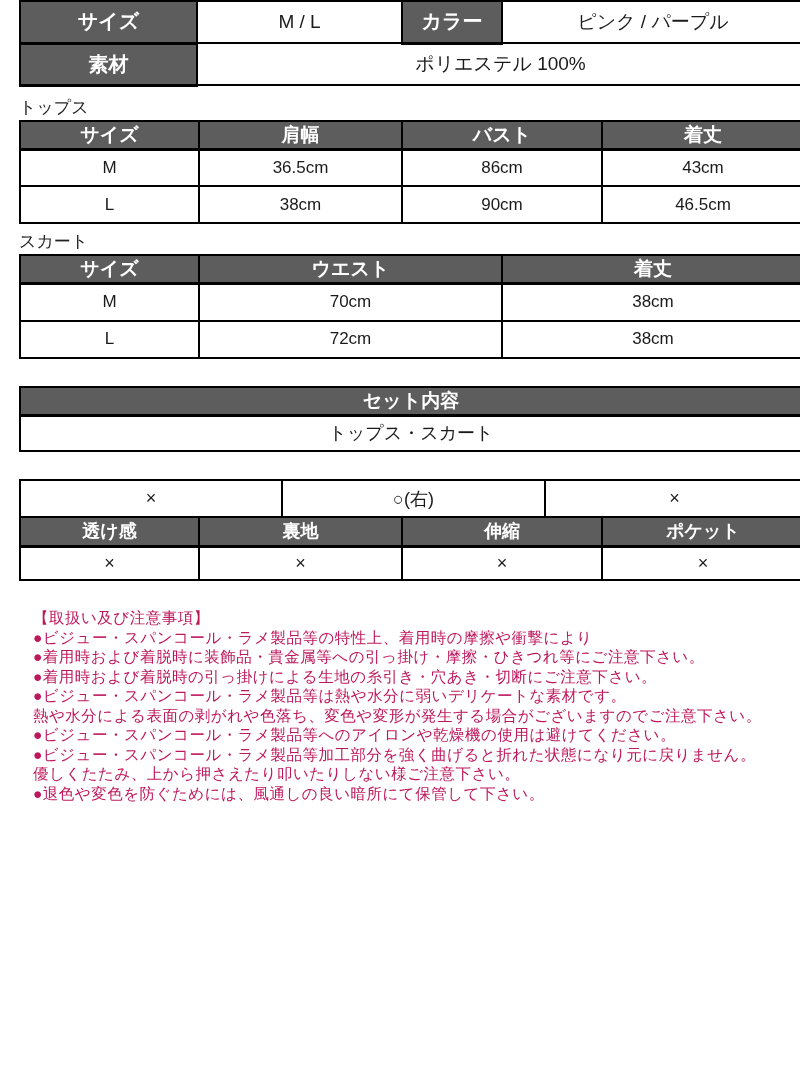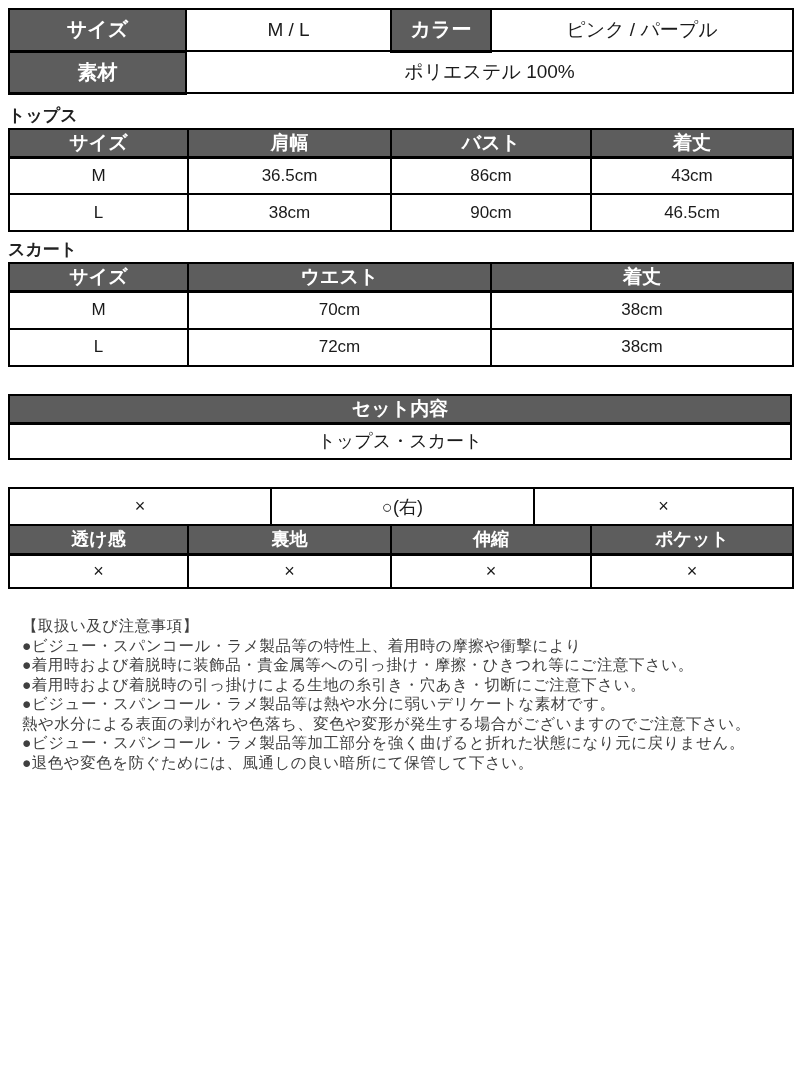--- a/index.html
+++ b/index.html
@@ -1,40 +1,39 @@
 <!DOCTYPE html>
 <html><head>
 <meta charset="utf-8">
 <style>
   html, body { margin: 0; padding: 0; background: #ffffff; }
   body {
     width: 800px; height: 1067px;
     font-family: "Liberation Sans", "DejaVu Sans", sans-serif;
     color: #1a1a1a;
   }
-  .page { padding: 8px; box-sizing: border-box; }
+  .page { box-sizing: border-box; margin-left: 19px; }
 
   table { border-collapse: collapse; table-layout: fixed; width: 784px; background: #fff; }
   td {
     border: 2px solid #000;
     text-align: center; vertical-align: middle;
     overflow: hidden; white-space: nowrap;
     padding: 0 2px; box-sizing: border-box;
   }
   .hdr { background: #5d5d5d; color: #ffffff; font-weight: bold; border-bottom-width: 3px; }
 
   
   .spec td { height: 42px; font-size: 19px; }
   .spec .hdr { font-size: 20px; }
 
   
   .section-label {
     font-size: 17px; color: #222; line-height: 20px;
     margin: 11px 0 2px 0;
-    font-weight: bold;
   }
   .section-label.skirt { margin-top: 8px; }
 
   
   .meas .hdr { height: 28px; font-size: 19px; }
   .meas td.val { height: 37px; font-size: 17px; }
 
   
   .set { margin-top: 27px; border-radius: 7px; }
   .set .hdr { height: 28px; font-size: 19px; }
@@ -42,21 +41,21 @@
 
   
   .features { margin-top: 27px; }
   .feat .hdr { height: 27px; font-size: 18px; }
   .feat td.val { height: 37px; font-size: 18px; }
   .feat2 { margin-top: -2px; border-radius: 30px; }
   .feat2 .hdr { height: 29px; }
   .feat2 td.val { height: 34px; }
 
   
-  .notes { margin-top: 27px; padding-left: 14px; color: #404040; }
+  .notes { margin-top: 27px; padding-left: 14px; color: #be185d; }
   .notes .line { font-size: 15.5px; line-height: 19.5px; letter-spacing: 0.5px; white-space: nowrap; }
 </style>
 </head>
 <body>
 
 <div class="page">
 
   <table class="spec">
     <colgroup>
         <col style="width:177px">
@@ -184,17 +183,19 @@
       </table>
   </div>
 
   <div class="notes">
     <div class="line">【取扱い及び注意事項】</div>
     <div class="line">●ビジュー・スパンコール・ラメ製品等の特性上、着用時の摩擦や衝撃により</div>
     <div class="line">●着用時および着脱時に装飾品・貴金属等への引っ掛け・摩擦・ひきつれ等にご注意下さい。</div>
     <div class="line">●着用時および着脱時の引っ掛けによる生地の糸引き・穴あき・切断にご注意下さい。</div>
     <div class="line">●ビジュー・スパンコール・ラメ製品等は熱や水分に弱いデリケートな素材です。</div>
     <div class="line">熱や水分による表面の剥がれや色落ち、変色や変形が発生する場合がございますのでご注意下さい。</div>
+    <div class="line">●ビジュー・スパンコール・ラメ製品等へのアイロンや乾燥機の使用は避けてください。</div>
     <div class="line">●ビジュー・スパンコール・ラメ製品等加工部分を強く曲げると折れた状態になり元に戻りません。</div>
+    <div class="line">優しくたたみ、上から押さえたり叩いたりしない様ご注意下さい。</div>
     <div class="line">●退色や変色を防ぐためには、風通しの良い暗所にて保管して下さい。</div>
   </div>
 
 </div>
 
 </body></html>

